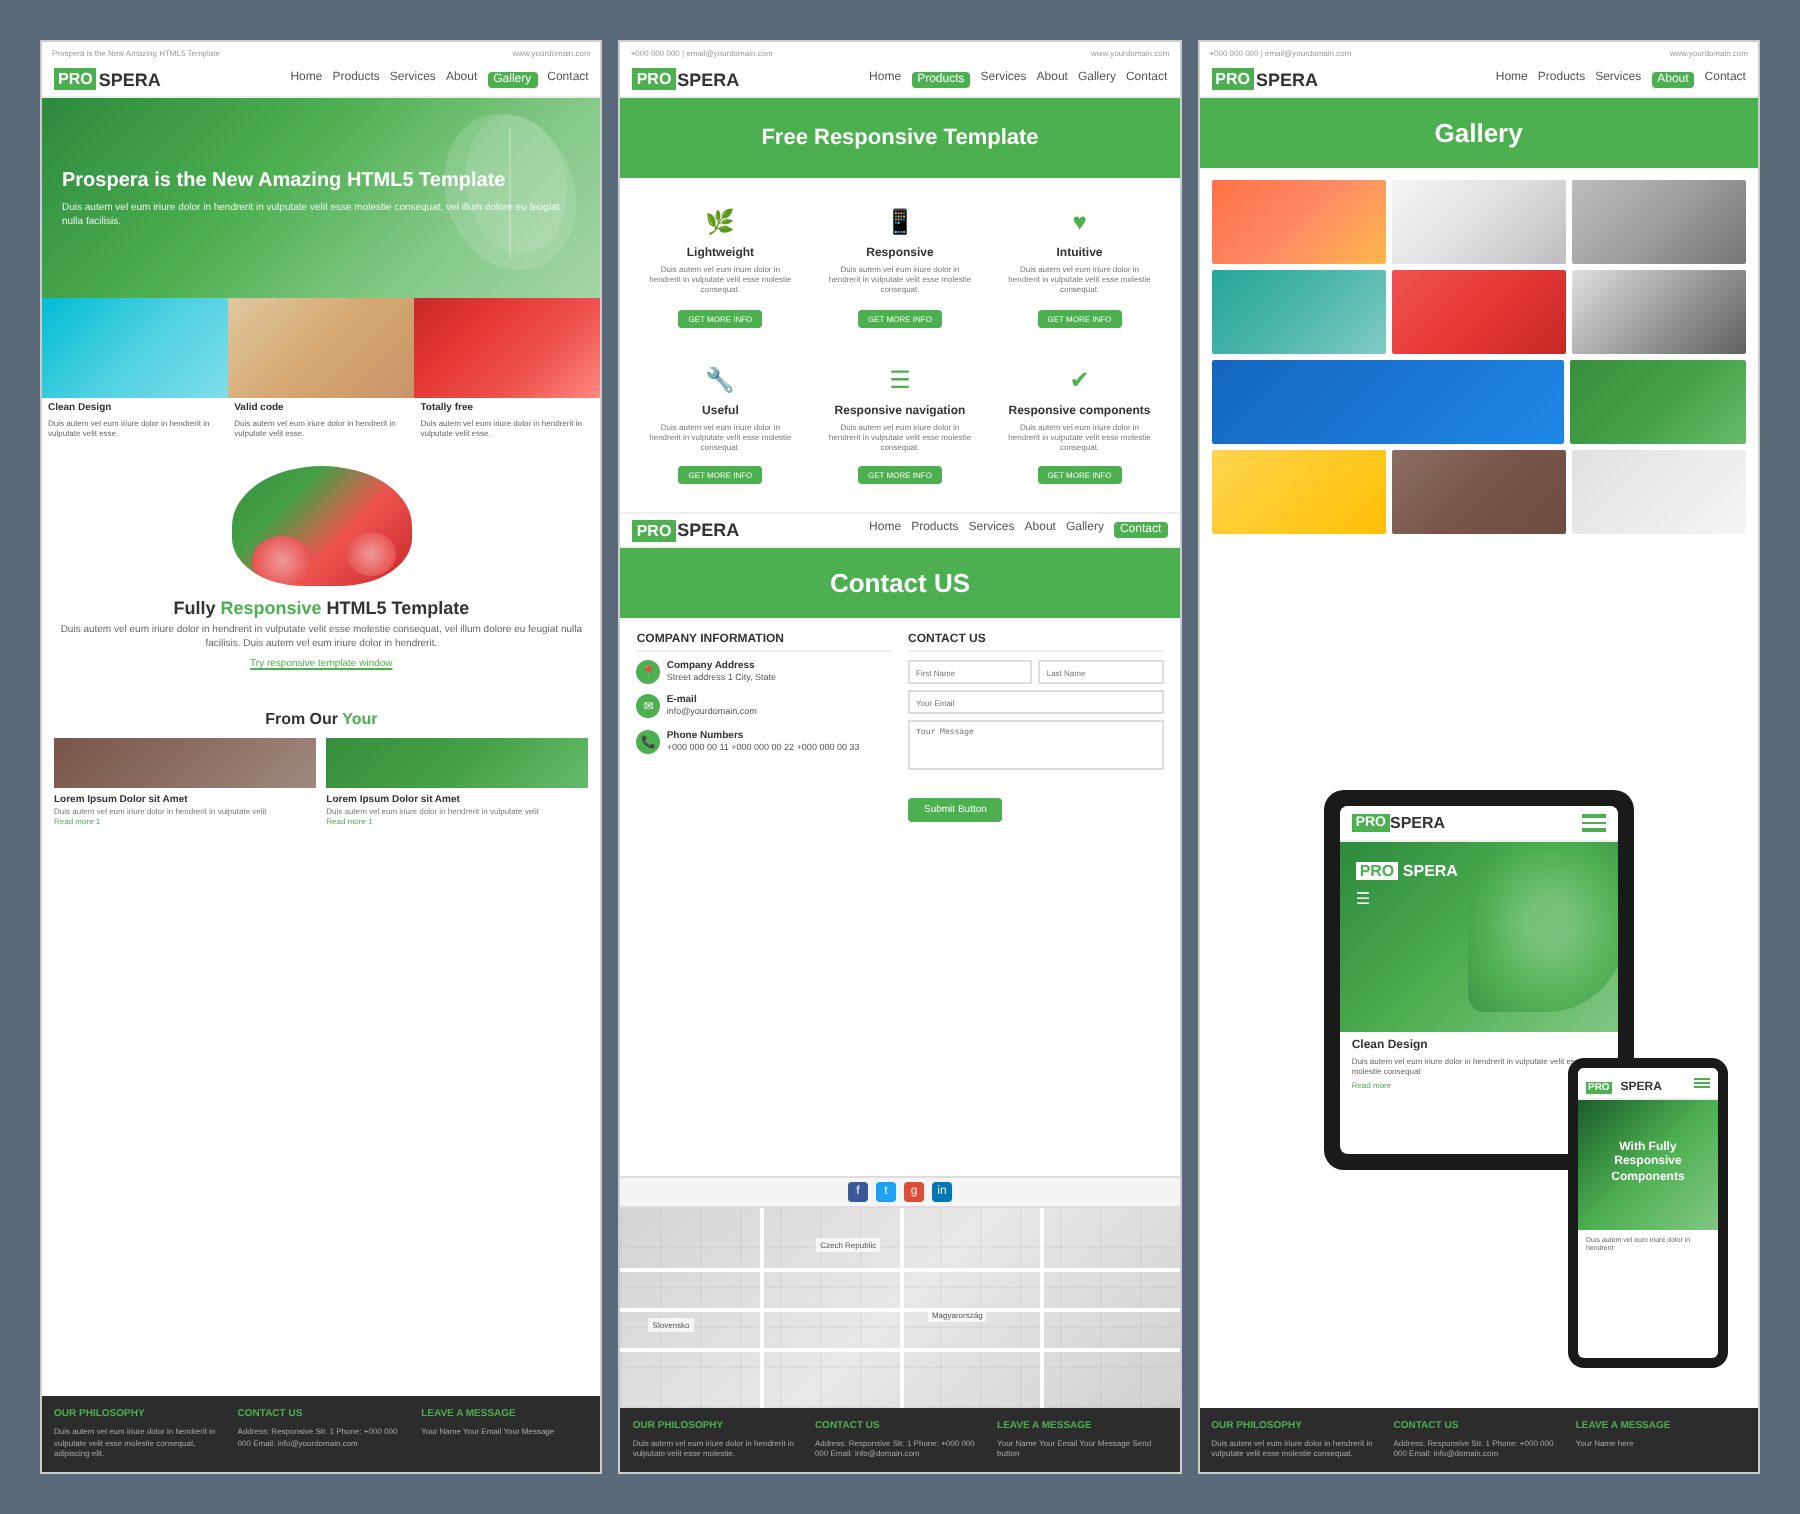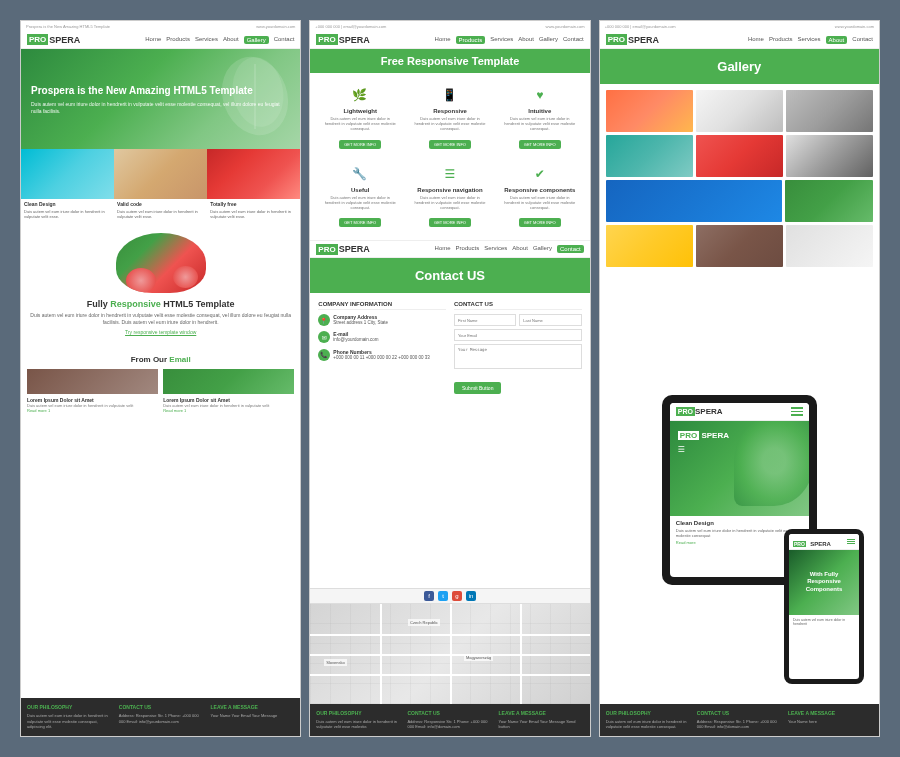--- a/index.html
+++ b/index.html
@@ -265,21 +265,21 @@
       align-items: center;
       justify-content: space-between;
       height: 18px;
       border-bottom: 1px solid #eee;
     }
 
     .free-template-banner {
       background: #4caf50;
       padding: 10px;
       text-align: center;
-      height: 24px;
+      height: 40px;
       display: flex;
       align-items: center;
       justify-content: center;
     }
     .free-template-title {
       color: #fff;
       font-size: 11px;
       font-weight: bold;
     }
 
@@ -701,21 +701,21 @@
       <div class="fruit-img"></div>
       <div class="responsive-title">
         Fully <span class="highlight">Responsive</span> HTML5 Template
       </div>
       <div class="responsive-desc">Duis autem vel eum iriure dolor in hendrerit in vulputate velit esse molestie consequat, vel illum dolore eu feugiat nulla facilisis. Duis autem vel eum iriure dolor in hendrerit.</div>
       <div class="try-link">Try responsive template window</div>
     </div>
 
     <div class="blog-section">
       <div class="blog-title">
-        From Our <span class="highlight">Email</span>
+        From Our <span class="highlight">Your</span>
       </div>
       <div class="blog-posts">
         <div class="blog-post">
           <div class="blog-post-img post1-img"></div>
           <div class="blog-post-title">Lorem Ipsum Dolor sit Amet</div>
           <div class="blog-post-text">Duis autem vel eum iriure dolor in hendrerit in vulputate velit</div>
           <div class="read-more">Read more 1</div>
         </div>
         <div class="blog-post">
           <div class="blog-post-img post2-img"></div>

